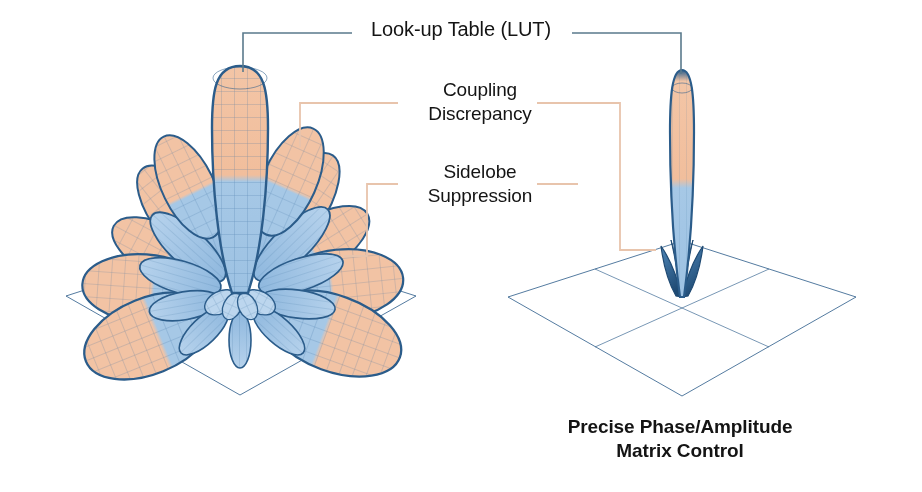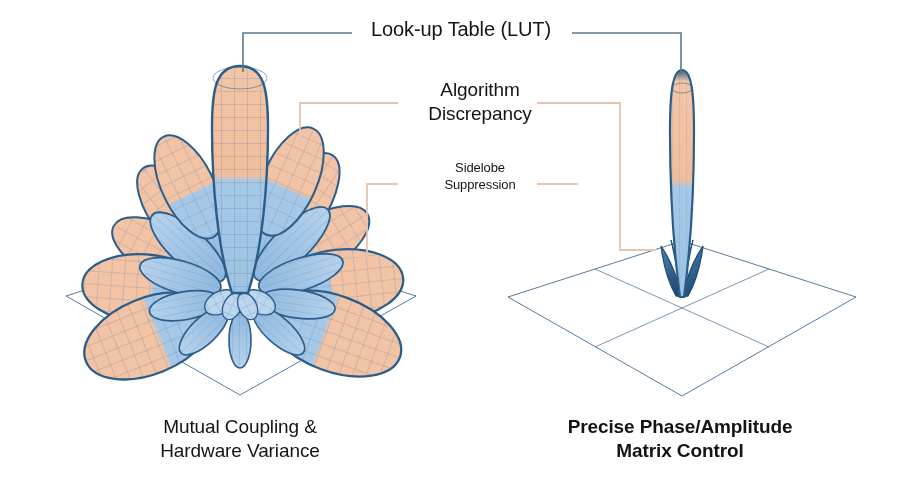--- a/index.html
+++ b/index.html
@@ -46,21 +46,21 @@
   #algo-label {
     left: 330px;
     top: 78px;
     width: 300px;
     font-size: 19px;
   }
   #side-label {
     left: 330px;
     top: 160px;
     width: 300px;
-    font-size: 13px;
+    font-size: 19px;
   }
   #left-caption {
     left: 90px;
     top: 415px;
     width: 300px;
     font-size: 19px;
   }
   #right-caption {
     left: 530px;
     top: 415px;
@@ -313,25 +313,23 @@
 
     <g fill="none" stroke="#E8C4AC" stroke-width="1.8">
       <path d="M398,184 L367,184 L367,256 L344,256"></path>
       <path d="M537,184 L578,184 L578,184"></path>
     </g>
 
   </svg>
 
   <div class="txt" id="lut-title">Look-up Table (LUT)</div>
 
-  <div class="txt" id="algo-label">Algorithm
+  <div class="txt" id="algo-label">Coupling
 Discrepancy</div>
 
   <div class="txt" id="side-label">Sidelobe
 Suppression</div>
 
-  <div class="txt" id="left-caption">Mutual Coupling &amp;
-Hardware Variance</div>
 
   <div class="txt" id="right-caption">Precise Phase/Amplitude
 Matrix Control</div>
 
 </div>
 
 </body></html>

